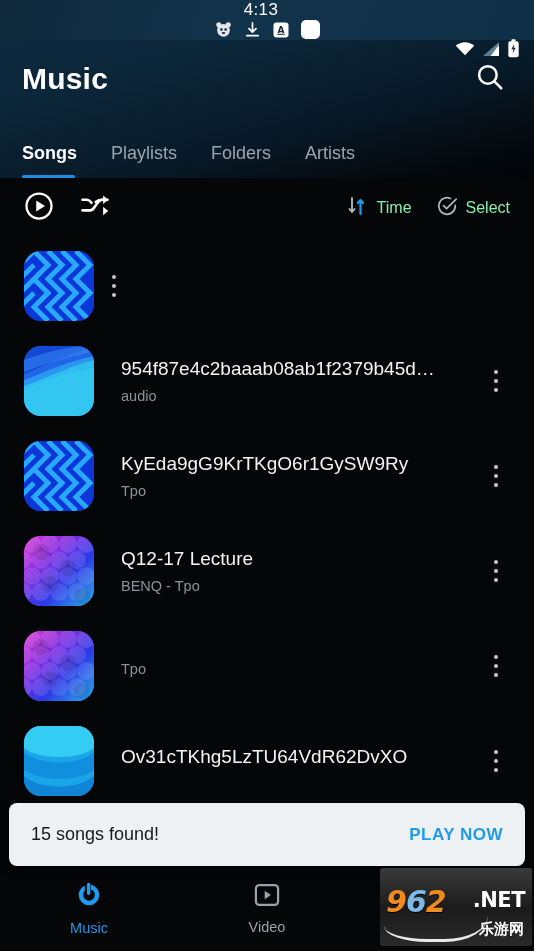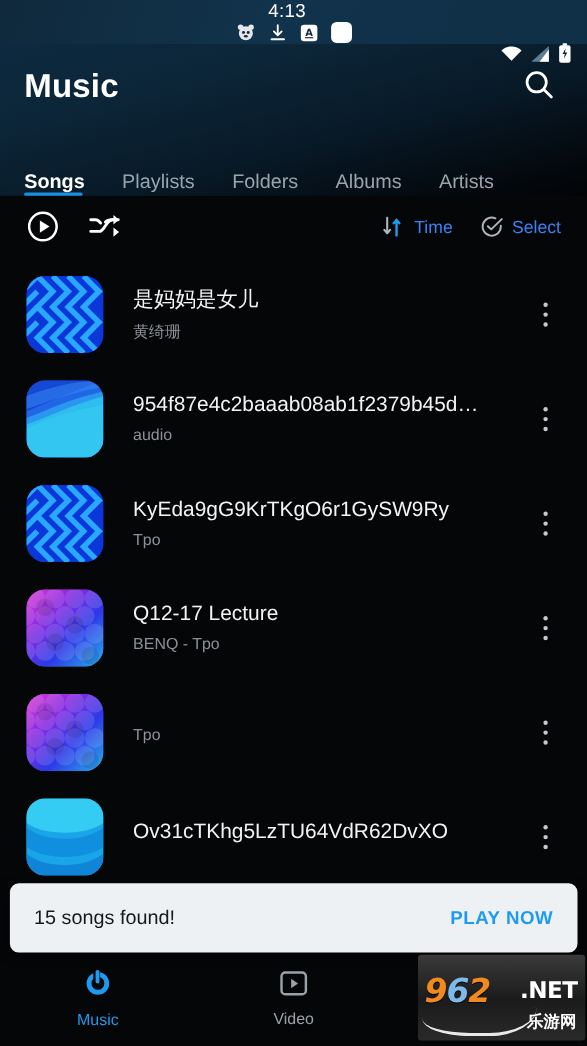--- a/index.html
+++ b/index.html
@@ -31,40 +31,40 @@
     background:linear-gradient(165deg,#0d2a40 0%,#0c2639 25%,#081a28 58%,#040a10 85%,#020305 100%);
     padding-bottom:0;
   }
   .appbar{ height:78px; display:flex; align-items:center; padding:0 22px; }
   .app-title{ color:#fff; font-size:30px; font-weight:bold; letter-spacing:.2px; }
   .search-btn{ margin-left:auto; width:44px;height:44px; display:flex;align-items:center;justify-content:center; }
 
   
   .tabs{ display:flex; align-items:flex-end; height:60px; padding:0 22px; gap:0; }
   .tab{
-    color:#9aa4ad; font-size:18px; padding:0 16px 2px 0; margin-right:18px;
+    color:#9aa4ad; font-size:18px; padding:0 16px 14px 0; margin-right:18px;
     position:relative; white-space:nowrap;
   }
   .tab:first-child{ padding-left:0; }
   .tab.active{ color:#fff; font-weight:600; }
   .tab.active .underline{
     position:absolute; left:0; right:18px; bottom:0; height:3px;
     background:#1a8fe3; border-radius:2px;
   }
   .tab .underline{ display:none; }
   .tab.active .underline{ display:block; }
 
   
   .actionrow{
     height:60px; display:flex; align-items:center; padding:0 24px;
     background:#050608;
   }
   .act-left{ display:flex; align-items:center; gap:26px; }
   .act-right{ margin-left:auto; display:flex; align-items:center; gap:24px; }
-  .act-item{ display:flex; align-items:center; gap:8px; color:#3b82f6; font-size:16px; }
+  .act-item{ display:flex; align-items:center; gap:8px; color:#86efac; font-size:16px; }
 
   
   .list{ background:#050608; }
   .row{ display:flex; align-items:center; height:95px; padding:0 18px 0 24px; }
   .art{ width:70px;height:70px;border-radius:17px; flex:none; overflow:hidden; position:relative; }
   .meta{ margin-left:27px; min-width:0; flex:1; }
   .title{ color:#f1f3f5; font-size:19px; line-height:24px; white-space:nowrap; overflow:hidden; text-overflow:ellipsis; }
   .artist{ color:#8b9299; font-size:14.5px; margin-top:7px; white-space:nowrap; overflow:hidden; text-overflow:ellipsis;}
   .kebab{ width:40px;height:58px; display:flex;flex-direction:column; align-items:center; justify-content:center; gap:5px; flex:none;}
   .kdot{ width:4px;height:4px;border-radius:50%;background:#c3c9cf; }
@@ -199,24 +199,20 @@
       </div>
       <div class="tab">
         <span>Playlists</span>
         
       </div>
       <div class="tab">
         <span>Folders</span>
         
       </div>
       <div class="tab">
-        <span>Albums</span>
-        
-      </div>
-      <div class="tab">
         <span>Artists</span>
         
       </div>
     </div>
   </div>
 
   <div class="actionrow">
     <div class="act-left">
       <span>
         <span>
@@ -266,24 +262,20 @@
         <svg width="70" height="70" viewBox="0 0 70 70">
           <rect width="70" height="70" fill="#0b37d8"></rect>
           <g stroke="#29a8ff" stroke-width="5" fill="none">
             <path d="M-10 20L10 0M-10 34L10 14M-10 48L10 28M-10 62L10 42"></path>
             <path d="M10 0l14 14-14 14 14 14-14 14 14 14"></path>
             <path d="M24 0l14 14-14 14 14 14-14 14 14 14"></path>
             <path d="M38 0l14 14-14 14 14 14-14 14 14 14"></path>
             <path d="M52 0l14 14-14 14 14 14-14 14 14 14"></path>
           </g>
         </svg>
-      </div>
-      <div class="meta">
-        <div class="title">是妈妈是女儿</div>
-        <div class="artist">黄绮珊</div>
       </div>
       <div class="kebab">
         <span class="kdot"></span>
           <span class="kdot"></span>
           <span class="kdot"></span>
       </div>
     </div>
 
     <div class="row">
       <div class="art art-wave">

